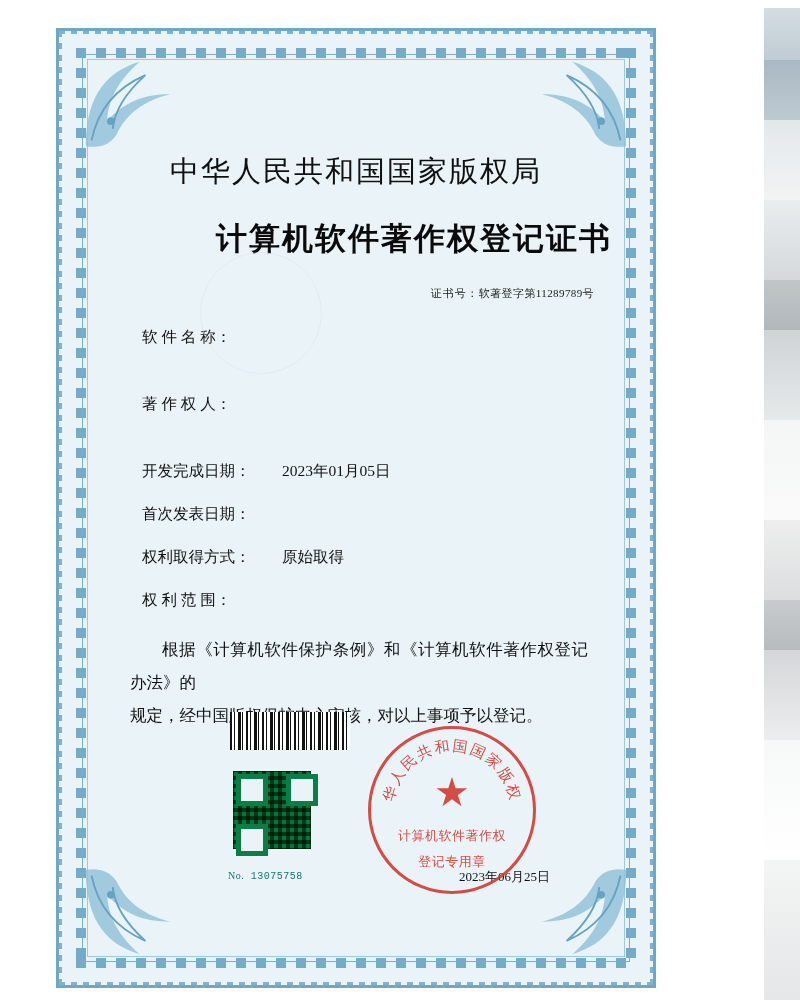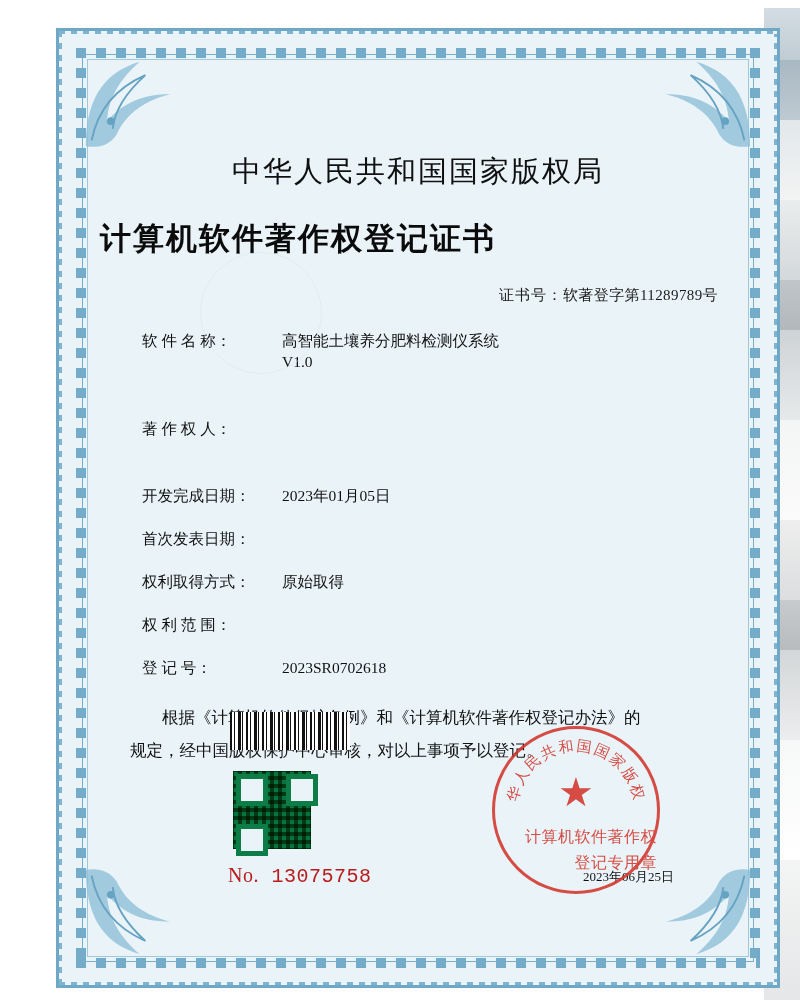--- a/index.html
+++ b/index.html
@@ -39,21 +39,21 @@
        #c2c5c7 600px, #b0b4b6 650px,
        #cfd2d4 650px, #e9ebec 740px,
        #f6f7f7 740px, #ffffff 860px,
        #f2f3f3 860px, #e2e4e5 1000px);
     opacity: .9;
   }
   .certificate {
     position: absolute;
     left: 56px;
     top: 28px;
-    width: 724px;
+    width: 600px;
     height: 960px;
     background: #eaf4f8;
   }
   
   .border-outer {
     position: absolute;
     inset: 0;
     border: 3px solid #6fa8c6;
     background:
       repeating-linear-gradient(90deg, #7fb3cf 0 6px, #eaf4f8 6px 12px) top/100% 3px no-repeat,
@@ -106,30 +106,30 @@
   .title-main {
     text-align: center;
     font-size: 29px;
     letter-spacing: 2px;
     color: #101010;
     margin-top: 80px;
     font-family: "Liberation Serif", serif;
     font-weight: 400;
   }
   .title-sub {
-    text-align: left;
+    text-align: right;
     font-size: 31px;
     font-weight: bold;
     letter-spacing: 2px;
     color: #0b0b0b;
     margin-top: 26px;
   }
   .cert-no {
     text-align: right;
-    font-size: 15px;
+    font-size: 11px;
     color: #1a1a1a;
     margin-top: 26px;
     padding-right: 18px;
     letter-spacing: .4px;
   }
   .cert-no .label { letter-spacing: 1px; }
   .fields {
     margin-top: 26px;
     padding-left: 42px;
     padding-right: 16px;
@@ -208,23 +208,23 @@
     width: 22px; height: 22px;
     border: 5px solid #0c7d47;
     background: #eaf4f8;
   }
   .qr-mark.a { left: 136px; top: 62px; }
   .qr-mark.b { left: 186px; top: 62px; }
   .qr-mark.c { left: 136px; top: 112px; }
   .serial {
     position: absolute;
     left: 128px;
-    top: 152px;
-    font-size: 20px;
-    color: #b91c1c;
+    top: 158px;
+    font-size: 10px;
+    color: #0f766e;
     letter-spacing: .5px;
     font-family: "Liberation Mono", monospace;
   }
   .serial .no { font-family: "Liberation Serif", serif; }
   .date-issue {
     position: absolute;
     right: 62px;
     top: 156px;
     font-size: 13px;
     color: #111;
@@ -250,22 +250,22 @@
     left: 50%;
     top: 44px;
     transform: translateX(-50%);
     font-size: 40px;
     line-height: 40px;
     color: #d2352c;
   }
   .seal .l1, .seal .l2 {
     position: absolute;
     left: 0; right: 0;
-    text-align: right;
-    font-size: 16px;
+    text-align: center;
+    font-size: 13px;
     letter-spacing: .5px;
   }
   .seal .l1 { top: 98px; }
   .seal .l2 { top: 124px; }
   .watermark {
     position: absolute;
     left: 100px;
     top: 180px;
     width: 120px;
     height: 120px;
@@ -325,24 +325,20 @@
       <div class="title-sub">计算机软件著作权登记证书</div>
 
       <div class="cert-no">
         <span class="label">证书号：</span><span>软著登字第11289789号</span>
       </div>
 
       <div class="fields">
 
         <div class="field-row">
           <div class="field-label">软 件 名 称：</div>
-          <div class="field-value">
-            <span>高智能土壤养分肥料检测仪系统</span>
-            <span class="ver">V1.0</span>
-          </div>
         </div>
 
         <div class="spacer-big"></div>
 
         <div class="field-row">
           <div class="field-label">著 作 权 人：</div>
         </div>
 
         <div class="spacer-big"></div>
 
@@ -357,24 +353,20 @@
 
         <div class="field-row">
           <div class="field-label">权利取得方式：</div>
           <div class="field-value">原始取得</div>
         </div>
 
         <div class="field-row">
           <div class="field-label">权 利 范 围：</div>
         </div>
 
-        <div class="field-row">
-          <div class="field-label">登 记 号：</div>
-          <div class="field-value">2023SR0702618</div>
-        </div>
 
       </div>
 
       <div class="para">
         <span class="indent">根据《计算机软件保护条例》和《计算机软件著作权登记办法》的</span><br>
         <span>规定，经中国版权保护中心审核，对以上事项予以登记。</span>
       </div>
 
       <div class="bottom">
 

